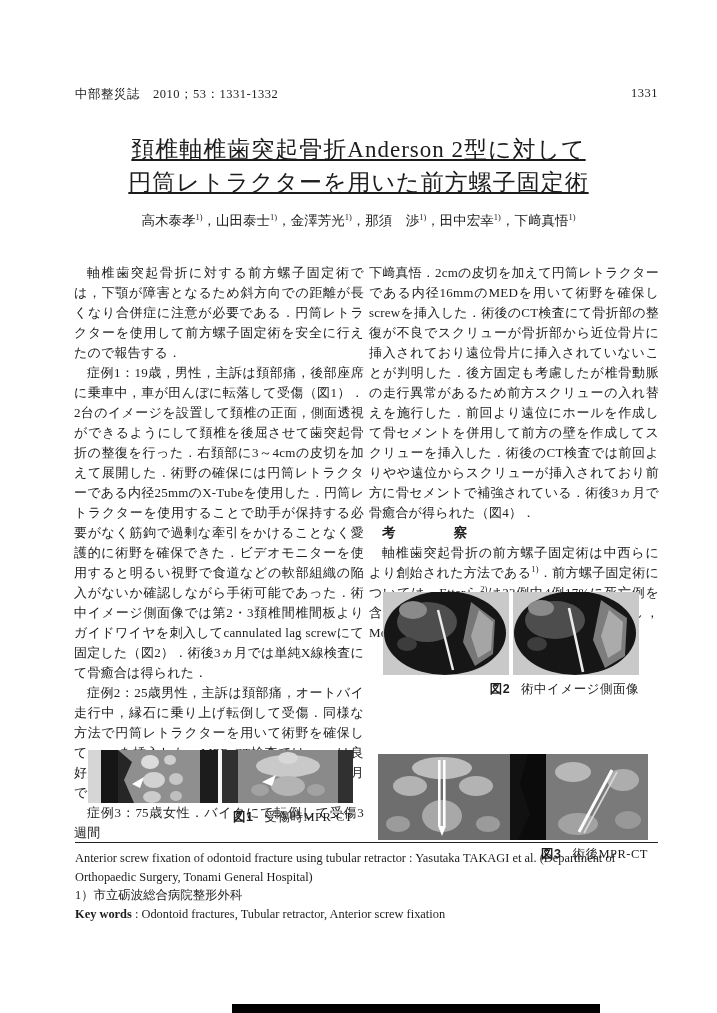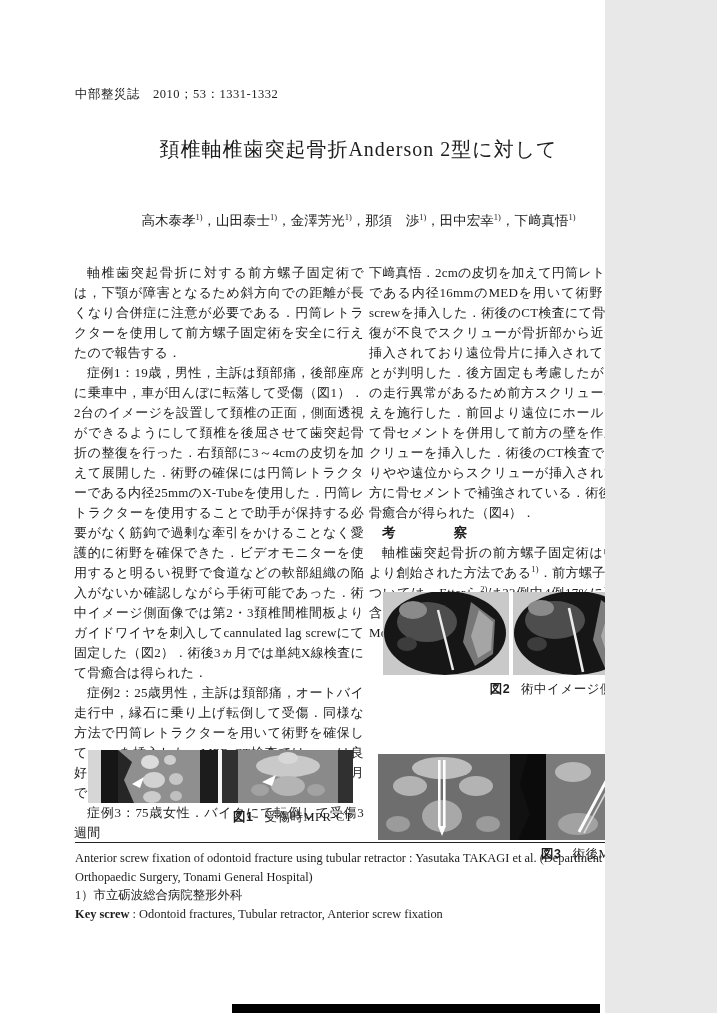--- a/index.html
+++ b/index.html
@@ -1,25 +1,25 @@
 <!DOCTYPE html>
 <html><head>
 <meta charset="utf-8">
 <style>
   html,body{margin:0;padding:0;background:#e8e8e8;}
   .page{
-    position:relative;width:605px;height:1013px;background:#ffffff;
+    position:relative;width:717px;height:1013px;background:#ffffff;
     font-family:"Liberation Serif","DejaVu Serif",serif;color:#1c1c1c;overflow:hidden;
   }
   
   .hdr{position:absolute;top:86px;left:75px;width:583px;font-size:12.5px;letter-spacing:.5px;}
   .hdr .pageno{position:absolute;right:0;top:0;}
   
   .title{position:absolute;top:133px;left:0;width:717px;text-align:center;
-         font-size:20px;line-height:33px;letter-spacing:1px;font-weight:normal;}
+         font-size:23px;line-height:33px;letter-spacing:1px;font-weight:normal;text-decoration:underline;}
   
   .authors{position:absolute;top:212px;left:0;width:717px;text-align:center;font-size:13.5px;}
   sup{font-size:8.5px;vertical-align:super;line-height:0;}
   
   .col{position:absolute;top:263px;width:290px;font-size:13px;line-height:20px;
        text-align:justify;letter-spacing:.2px;}
   .col-left{left:74px;}
   .col-right{left:369px;}
   .para{margin:0;}
   .indent{text-indent:13px;}
@@ -47,20 +47,21 @@
 
 <div class="page">
 
   <div class="hdr">
     <span>中部整災誌　2010；53：1331‐1332</span>
     <span class="pageno">1331</span>
   </div>
 
   <div class="title">
     <div>頚椎軸椎歯突起骨折Anderson 2型に対して</div>
+    <div>円筒レトラクターを用いた前方螺子固定術</div>
   </div>
 
   <div class="authors">
     <span class="author"><span>高木泰孝</span><sup>1)</sup></span><span>，</span><span class="author"><span>山田泰士</span><sup>1)</sup></span><span>，</span><span class="author"><span>金澤芳光</span><sup>1)</sup></span><span>，</span><span class="author"><span>那須　渉</span><sup>1)</sup></span><span>，</span><span class="author"><span>田中宏幸</span><sup>1)</sup></span><span>，</span><span class="author"><span>下﨑真悟</span><sup>1)</sup></span>
   </div>
 
   <div class="col col-left">
     <p class="para indent">軸椎歯突起骨折に対する前方螺子固定術では，下顎が障害となるため斜方向での距離が長くなり合併症に注意が必要である．円筒レトラクターを使用して前方螺子固定術を安全に行えたので報告する．</p>
     <p class="para indent">症例1：19歳，男性，主訴は頚部痛，後部座席に乗車中，車が田んぼに転落して受傷（図1）．2台のイメージを設置して頚椎の正面，側面透視ができるようにして頚椎を後屈させて歯突起骨折の整復を行った．右頚部に3～4cmの皮切を加えて展開した．術野の確保には円筒レトラクターである内径25mmのX-Tubeを使用した．円筒レトラクターを使用することで助手が保持する必要がなく筋鉤で過剰な牽引をかけることなく愛護的に術野を確保できた．ビデオモニターを使用すると明るい視野で食道などの軟部組織の陥入がないか確認しながら手術可能であった．術中イメージ側面像では第2・3頚椎間椎間板よりガイドワイヤを刺入してcannulated lag screwにて固定した（図2）．術後3ヵ月では単純X線検査にて骨癒合は得られた．</p>
     <p class="para indent">症例2：25歳男性，主訴は頚部痛，オートバイ走行中，縁石に乗り上げ転倒して受傷．同様な方法で円筒レトラクターを用いて術野を確保してscrewを挿入した．MPR-CT検査ではscrewは良好な位置に挿入されていた（図3）．術後3ヵ月で骨癒合得られた．</p>
@@ -153,18 +154,18 @@
     </svg>
     <div class="fig-cap">
       <span class="lab">図1</span><span class="cap">受傷時MPR-CT</span>
     </div>
   </div>
 
   <div class="foot-rule"></div>
   <div class="footnote">
     <p>Anterior screw fixation of odontoid fracture using tubular retractor : Yasutaka TAKAGI et al. (Department of Orthopaedic Surgery, Tonami General Hospital)</p>
     <p>1）市立砺波総合病院整形外科</p>
-    <p><span class="kw-label">Key screw</span><span> : Odontoid fractures, Tubular retractor, Anterior screw fixation</span></p>
+    <p><span class="kw-label">Key words</span><span> : Odontoid fractures, Tubular retractor, Anterior screw fixation</span></p>
   </div>
 
   <div class="scan-bar"></div>
 
 </div>
 
 </body></html>

